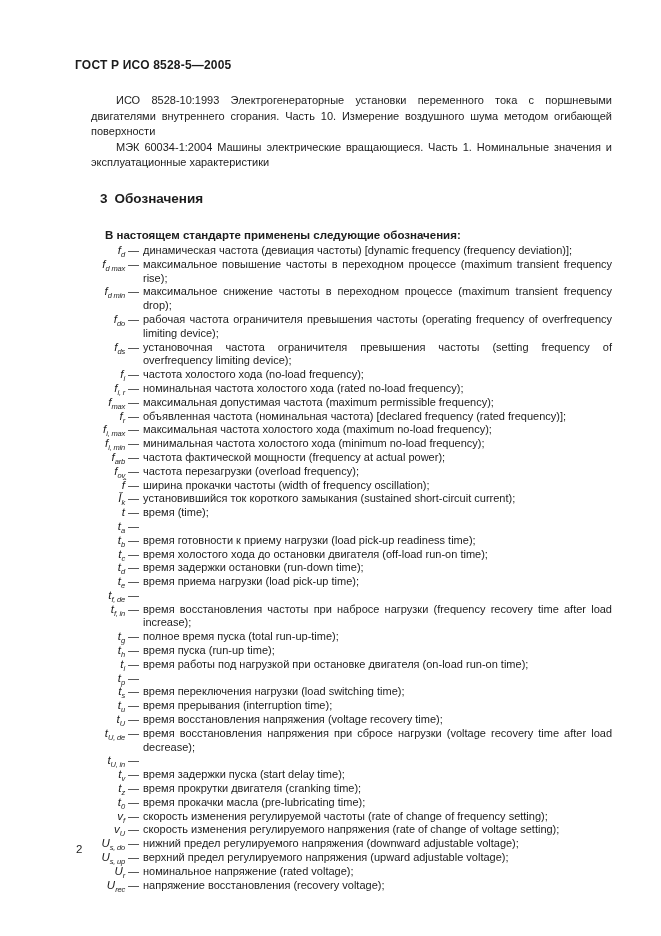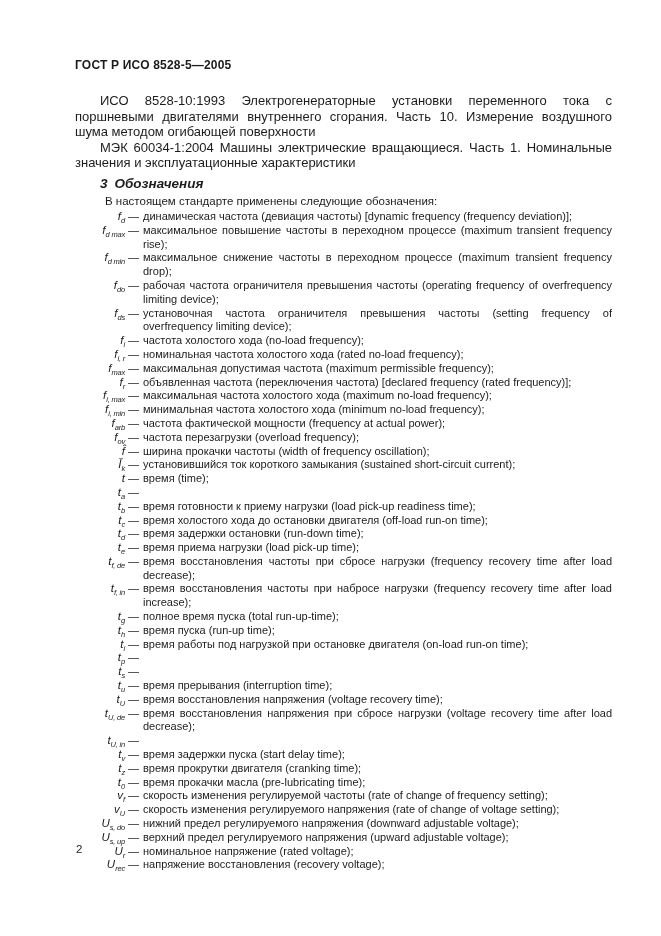--- a/index.html
+++ b/index.html
@@ -22,43 +22,44 @@
     box-sizing: border-box;
     padding: 58px 49px 0 75px;
   }
   .doc-header {
     font-size: 12px;
     font-weight: bold;
     letter-spacing: 0.2px;
   }
   .refs {
     margin-top: 21px;
-    font-size: 13px;
+    font-size: 11px;
     line-height: 15.6px;
     text-align: justify;
+    margin-left: 16px;
   }
   .refs p {
     margin: 0;
     text-indent: 25px;
   }
   .section-heading {
-    margin-top: 5px;
+    margin-top: 20px;
     margin-left: 25px;
     font-size: 13.5px;
     font-weight: bold;
-    font-style: italic;
   }
   .section-heading .num {
     display: inline-block;
     margin-right: 7px;
   }
   .list-intro {
-    margin-top: 4px;
+    margin-top: 23px;
     font-size: 11.5px;
     text-indent: 30px;
+    font-weight: bold;
   }
   .symbol-list {
     margin-top: 3px;
     font-size: 11px;
     line-height: 13.8px;
   }
   .sym-row {
     display: flex;
     align-items: baseline;
   }
@@ -175,21 +176,21 @@
         </span>
     <span class="dash">—</span>
     <span class="def">максимальная допустимая частота (maximum permissible frequency);</span>
   </div>
 
   <div class="sym-row">
     <span class="sym">
           <span class="inner"><span class="base">f</span><sub class="subscript">r</sub></span>
         </span>
     <span class="dash">—</span>
-    <span class="def">объявленная частота (переключения частота) [declared frequency (rated frequency)];</span>
+    <span class="def">объявленная частота (номинальная частота) [declared frequency (rated frequency)];</span>
   </div>
 
   <div class="sym-row">
     <span class="sym">
           <span class="inner"><span class="base">f</span><sub class="subscript">i, max</sub></span>
         </span>
     <span class="dash">—</span>
     <span class="def">максимальная частота холостого хода (maximum no-load frequency);</span>
   </div>
 
@@ -278,21 +279,20 @@
         </span>
     <span class="dash">—</span>
     <span class="def">время приема нагрузки (load pick-up time);</span>
   </div>
 
   <div class="sym-row">
     <span class="sym">
           <span class="inner"><span class="base">t</span><sub class="subscript">f, de</sub></span>
         </span>
     <span class="dash">—</span>
-    <span class="def">время восстановления частоты при сбросе нагрузки (frequency recovery time after load decrease);</span>
   </div>
 
   <div class="sym-row">
     <span class="sym">
           <span class="inner"><span class="base">t</span><sub class="subscript">f, in</sub></span>
         </span>
     <span class="dash">—</span>
     <span class="def">время восстановления частоты при набросе нагрузки (frequency recovery time after load increase);</span>
   </div>
 
@@ -325,20 +325,21 @@
           <span class="inner"><span class="base">t</span><sub class="subscript">p</sub></span>
         </span>
     <span class="dash">—</span>
   </div>
 
   <div class="sym-row">
     <span class="sym">
           <span class="inner"><span class="base">t</span><sub class="subscript">s</sub></span>
         </span>
     <span class="dash">—</span>
+    <span class="def">время переключения нагрузки (load switching time);</span>
   </div>
 
   <div class="sym-row">
     <span class="sym">
           <span class="inner"><span class="base">t</span><sub class="subscript">u</sub></span>
         </span>
     <span class="dash">—</span>
     <span class="def">время прерывания (interruption time);</span>
   </div>
 

